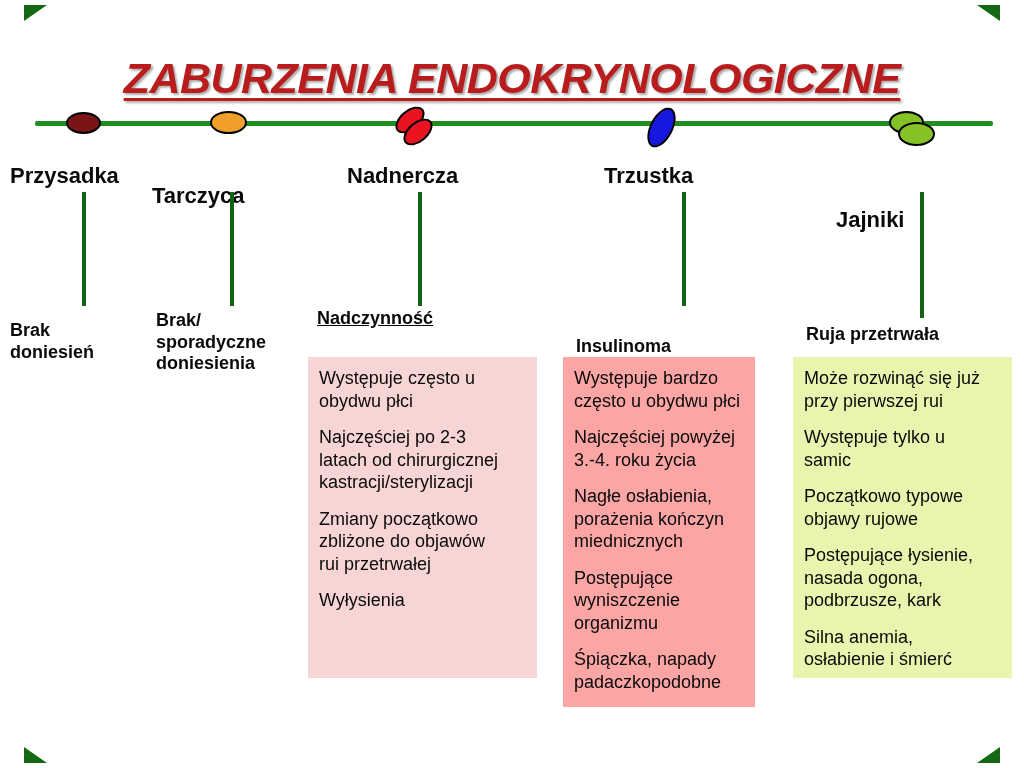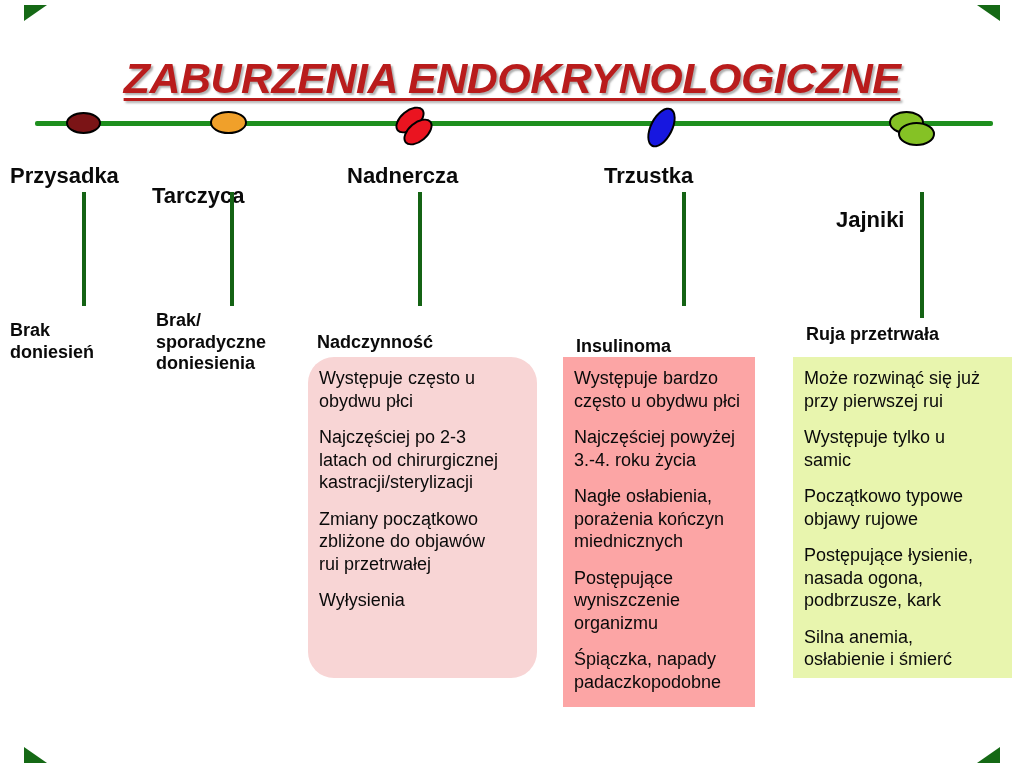--- a/index.html
+++ b/index.html
@@ -34,28 +34,28 @@
   .vline { position:absolute; top:192px; width:4px; height:114px; background:#146314; }
   .vl-przysadka { left:82px; }  .vl-tarczyca { left:230px; }
   .vl-nadnercza { left:418px; } .vl-trzustka { left:682px; }
   .vl-jajniki   { left:920px; height:126px; }
   .finding {
     position:absolute; text-align:left; font-weight:bold; font-size:18px;
     line-height:1.2; white-space:pre-line;
   }
   .fd-przysadka { left:10px;  top:320px; width:140px; }
   .fd-tarczyca  { left:156px; top:310px; width:145px; }
-  .fd-nadnercza { left:317px; top:332px; width:200px; }
+  .fd-nadnercza { left:317px; top:308px; width:200px;text-decoration:underline; }
   .fd-trzustka  { left:576px; top:336px; width:200px; }
   .fd-jajniki   { left:806px; top:324px; width:200px; }
   .detail-box {
     position:absolute; top:357px; box-sizing:border-box; padding:10px 10px 4px 11px;
     font-size:18px; overflow:hidden;
   }
-  .bx-nadnercza { left:308px; width:229px; height:321px; background:#f8d5d5;border-radius:26px; }
+  .bx-nadnercza { left:308px; width:229px; height:321px; background:#f8d5d5; }
   .bx-trzustka  { left:563px; width:192px; height:350px; background:#fca5a5; }
   .bx-jajniki   { left:793px; width:219px; height:321px; background:#e8f5ae; }
   .detail-box p { margin:0 0 14px 0; line-height:1.25; white-space:pre-line; }
   .detail-box p:last-child { margin-bottom:0; }
 </style>
 </head>
 <body>
 
 <div class="slide">
 

